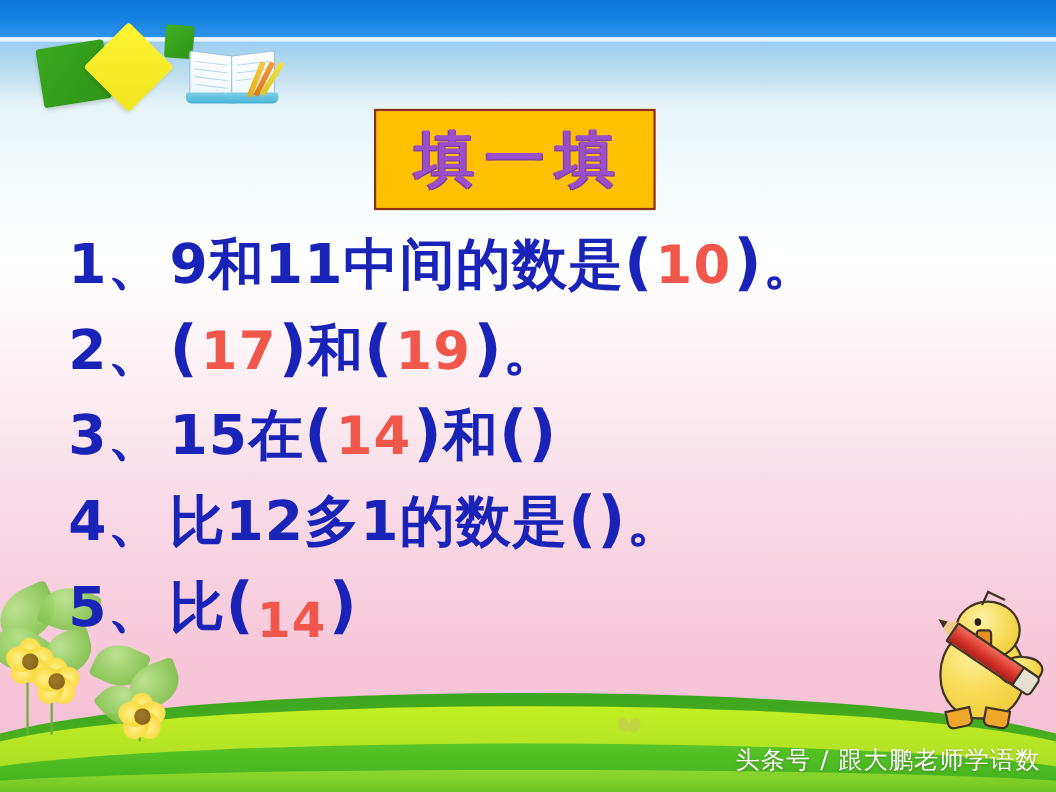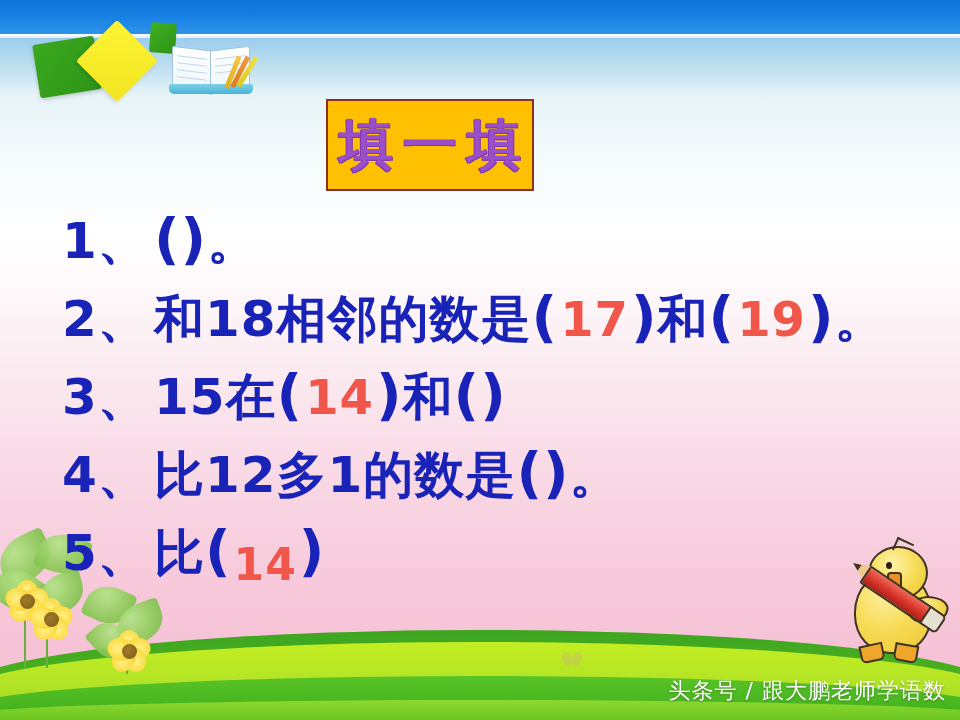--- a/index.html
+++ b/index.html
@@ -206,22 +206,22 @@
     opacity: .45;
   }
   .bw {
     position: absolute; width: 10px; height: 14px;
     background: #c8bb6e; border-radius: 50%;
   }
 
   
   .title-box {
     position: absolute;
-    left: 326px; top: 99px;
-    width: 208px; height: 92px;
+    left: 340px; top: 99px;
+    width: 256px; height: 92px;
     background: #ffc000;
     border: 2px solid #8b2f1e;
     box-sizing: border-box;
     display: flex;
     align-items: center;
     justify-content: center;
   }
   .title-text {
     font-family: "DejaVu Sans", "Liberation Sans", sans-serif;
     font-size: 54px;
@@ -374,27 +374,28 @@
     </div>
   </div>
 
   <div class="title-box">
     <div class="title-text">填一填</div>
   </div>
 
   <div class="lines" id="question-lines">
       <div class="qline">
         <span class="qnum">1、</span>
-        <span class="paren">(</span>
+        <span class="seg">9和11中间的数是</span>
+        <span class="paren">(</span>
+        <span class="ans">10</span>
         <span class="paren">)</span>
         <span class="seg">。</span>
       </div>
       <div class="qline">
         <span class="qnum">2、</span>
-        <span class="seg">和18相邻的数是</span>
         <span class="paren">(</span>
         <span class="ans">17</span>
         <span class="paren">)</span>
         <span class="seg">和</span>
         <span class="paren">(</span>
         <span class="ans">19</span>
         <span class="paren">)</span>
         <span class="seg">。</span>
       </div>
       <div class="qline">

